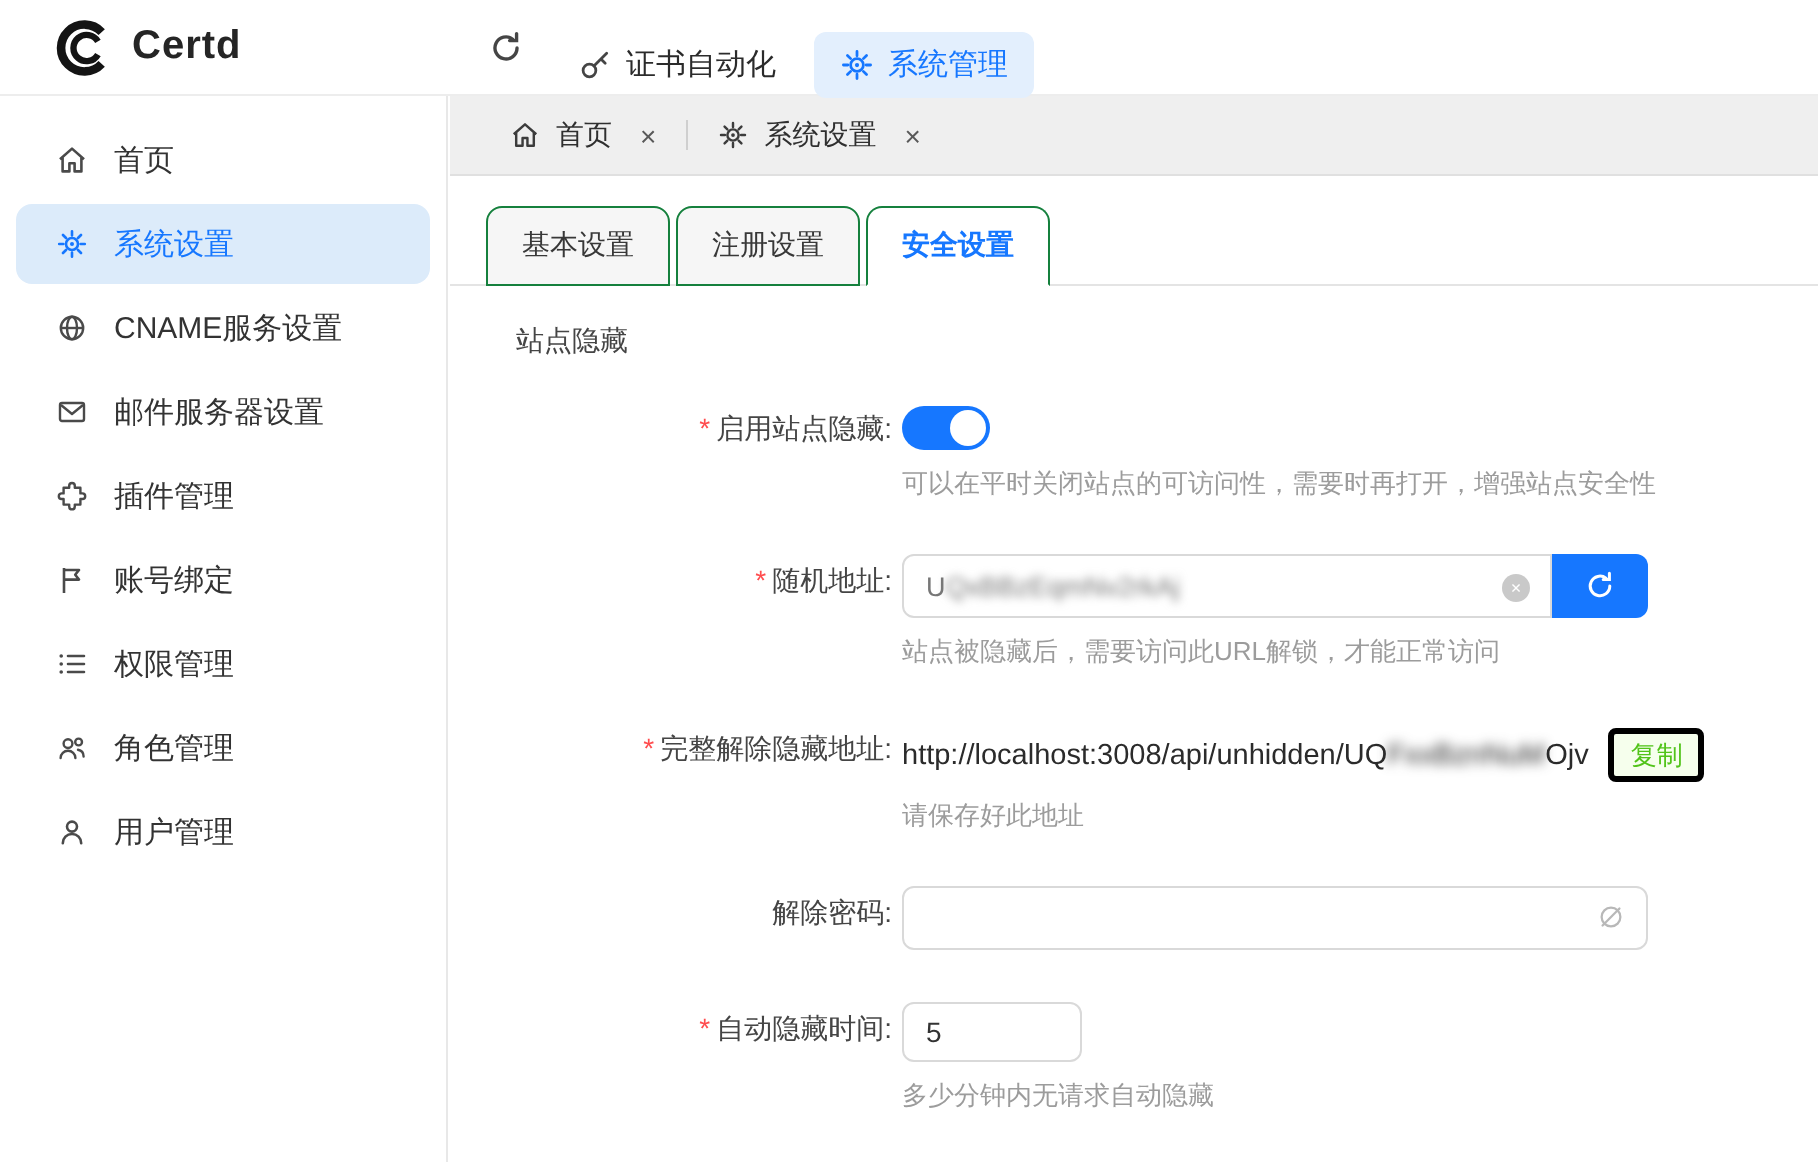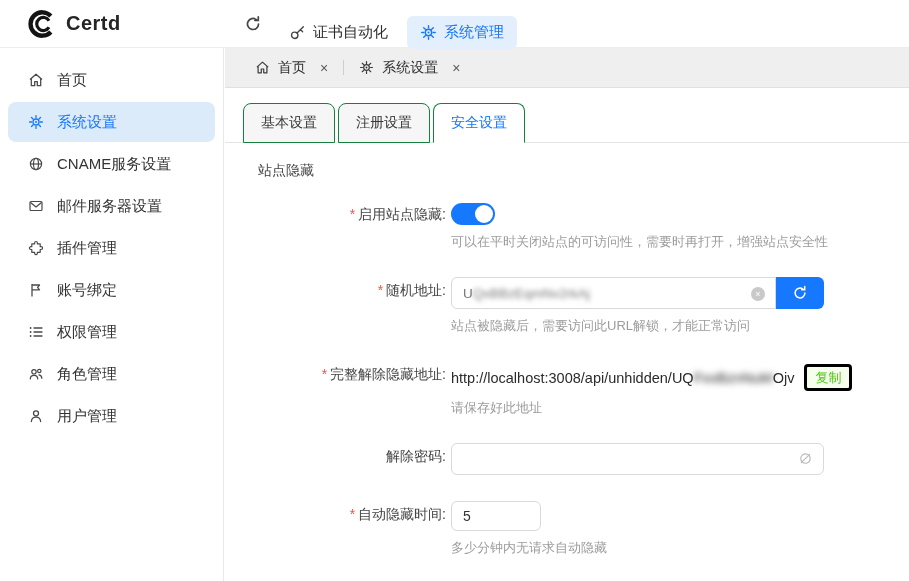--- a/index.html
+++ b/index.html
@@ -37,21 +37,21 @@
   .ptab .ic { color:#3c3c3c; display:flex; }
   .ptab-close { font-size:14px; color:#595959; margin-left:6px; cursor:pointer; line-height:1; }
   .ptab-divider { width:1px; height:15px; background:#cfcfcf; margin:0 15px; }
 
   
   .content { position:absolute; left:225px; top:88px; width:684px; bottom:0; background:#fff; }
   .card-tabs { display:flex; padding:15px 0 0 18px; border-bottom:1px solid #e4e4e4; }
   .ctab { height:40px; padding:0 17px; display:flex; align-items:center; background:#f6f6f6;
     border:1px solid #15803d; border-radius:8px 8px 0 0; margin-right:3px; margin-bottom:-1px;
     font-size:14px; color:#383838; cursor:pointer; }
-  .ctab.active { background:#fff; color:#1677ff; border-bottom-color:#fff; font-weight:400; }
+  .ctab.active { background:#fff; color:#1677ff; border-bottom-color:#fff; font-weight:700; }
 
   .form { padding-top:19px; }
   .section-title { margin-left:33px; font-size:14px; color:#454545; margin-bottom:21px; }
   .form-row { display:flex; margin-bottom:26px; }
   .row-label { width:221px; text-align:right; font-size:14px; color:#454545; padding-top:5px;
     white-space:nowrap; }
   .req { color:#ff4d4f; margin-right:3px; font-size:14px; }
   .ctrl-block { margin-left:5px; display:flex; flex-direction:column; }
   .helper { margin-top:8px; font-size:13px; color:#9c9c9c; }
 

